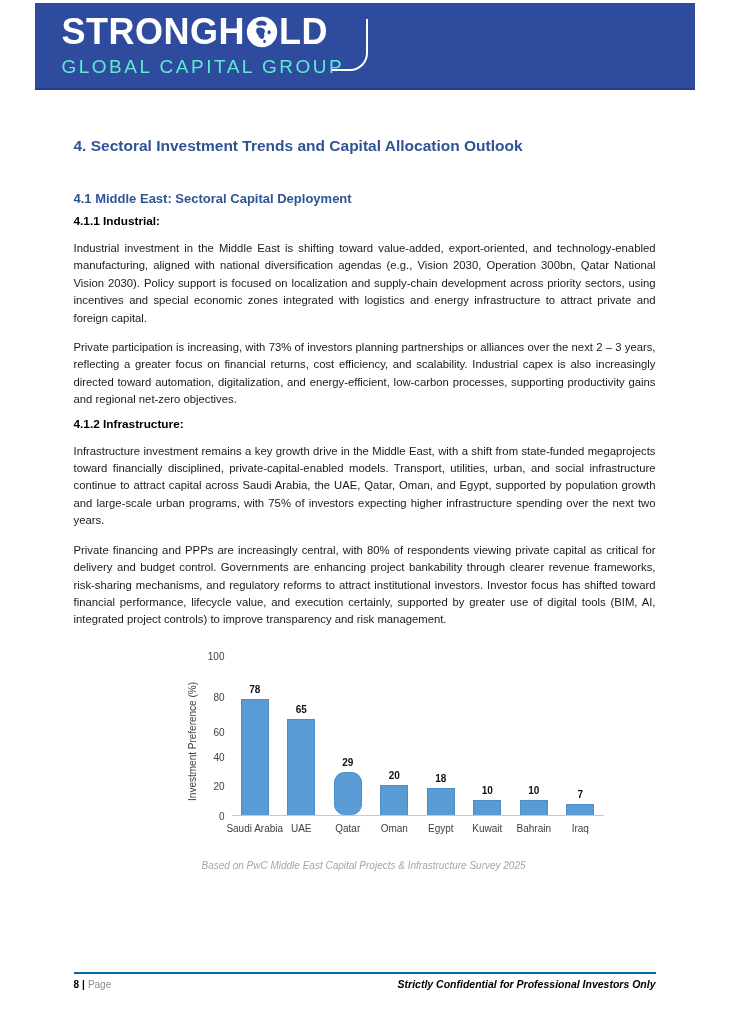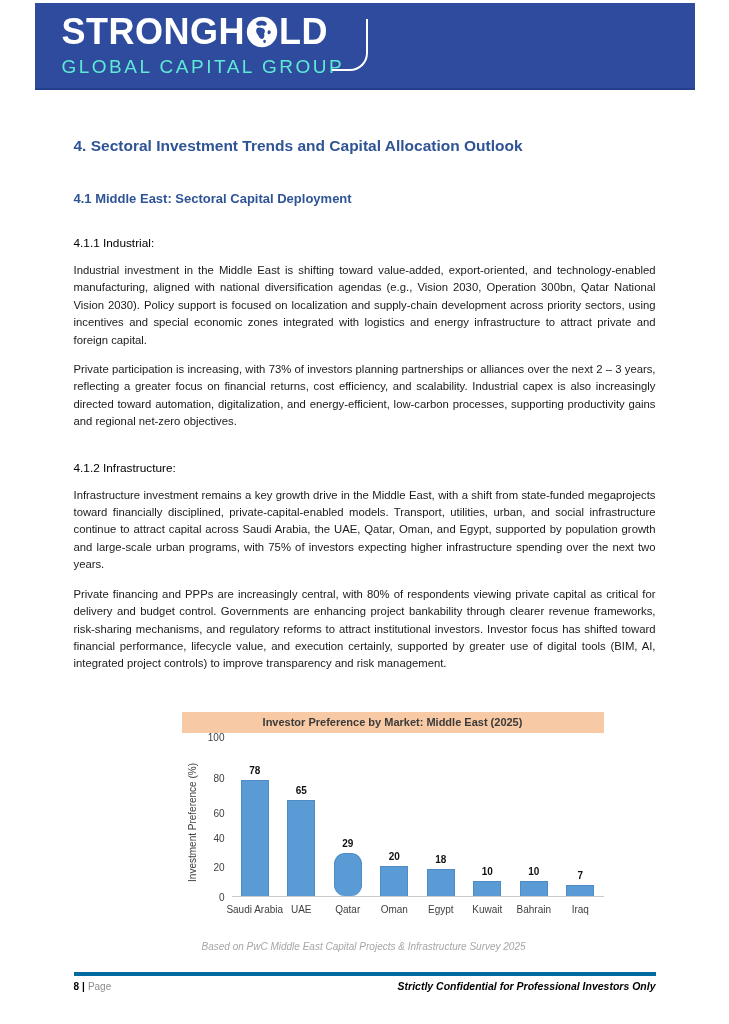--- a/index.html
+++ b/index.html
@@ -39,21 +39,21 @@
     top: 7px; right: -24px;
     width: 36px; height: 52px;
     border-right: 2.5px solid #ffffff;
     border-bottom: 2.5px solid #ffffff;
     border-bottom-right-radius: 18px;
   }
   
   .content { padding: 0 42px; }
   .h1 { margin-top: 47px; color: #2f5496; font-size: 15.5px; font-weight: bold; }
   .h2 { margin-top: 36px; color: #2f5496; font-size: 13px; font-weight: bold; }
-  .h3 { margin-top: 30px; color: #000000; font-size: 11.8px; font-weight: normal; }
+  .h3 { margin-top: 8px; color: #000000; font-size: 11.8px; font-weight: bold; }
   .para {
     margin-top: 12px;
     font-size: 11.3px; line-height: 17.4px;
     color: #1a1a1a; text-align: justify;
   }
   
   .chart-wrap { margin: 39px 0 0 108px; width: 422px; }
   .chart-title-bar {
     background: #f7c9a4;
     color: #3a3a3a;
@@ -105,21 +105,21 @@
   .chart-caption {
     margin: 44px 0 0 128px;
     font-style: italic;
     font-size: 10px;
     color: #a6a6a6;
   }
   
   .footer {
     position: absolute;
     top: 972px; left: 42px; right: 42px;
-    border-top: 4px solid #0369a1;
+    border-top: 2px solid #0369a1;
     padding-top: 4px;
     display: flex; justify-content: space-between; align-items: baseline;
   }
   .footer-left { font-size: 10px; }
   .page-num { color: #000000; font-weight: bold; }
   .page-sep { color: #000000; font-weight: bold; margin: 0 3px; }
   .page-word { color: #8c8c8c; }
   .footer-right {
     font-size: 10.5px; font-weight: bold; font-style: italic; color: #000000;
   }
@@ -153,21 +153,20 @@
 
     <div class="h3">4.1.1 Industrial:</div>
     <p class="para">Industrial investment in the Middle East is shifting toward value-added, export-oriented, and technology-enabled manufacturing, aligned with national diversification agendas (e.g., Vision 2030, Operation 300bn, Qatar National Vision 2030). Policy support is focused on localization and supply-chain development across priority sectors, using incentives and special economic zones integrated with logistics and energy infrastructure to attract private and foreign capital.</p>
     <p class="para">Private participation is increasing, with 73% of investors planning partnerships or alliances over the next 2 – 3 years, reflecting a greater focus on financial returns, cost efficiency, and scalability. Industrial capex is also increasingly directed toward automation, digitalization, and energy-efficient, low-carbon processes, supporting productivity gains and regional net-zero objectives.</p>
 
     <div class="h3">4.1.2 Infrastructure:</div>
     <p class="para">Infrastructure investment remains a key growth drive in the Middle East, with a shift from state-funded megaprojects toward financially disciplined, private-capital-enabled models. Transport, utilities, urban, and social infrastructure continue to attract capital across Saudi Arabia, the UAE, Qatar, Oman, and Egypt, supported by population growth and large-scale urban programs, with 75% of investors expecting higher infrastructure spending over the next two years.</p>
     <p class="para">Private financing and PPPs are increasingly central, with 80% of respondents viewing private capital as critical for delivery and budget control. Governments are enhancing project bankability through clearer revenue frameworks, risk-sharing mechanisms, and regulatory reforms to attract institutional investors. Investor focus has shifted toward financial performance, lifecycle value, and execution certainly, supported by greater use of digital tools (BIM, AI, integrated project controls) to improve transparency and risk management.</p>
 
     <div class="chart-wrap">
-      <div class="chart-title-bar" style="background: rgb(247, 201, 164);">Investor Preference by Market: Middle East (2025)</div>
       <div class="chart-body">
         <div class="ylab-col">
           <span class="ylab">Investment Preference (%)</span>
         </div>
         <div class="yaxis" id="yaxis">
             <span class="ytick" style="bottom: 0px;">0</span>
             <span class="ytick" style="bottom: 29.6px;">20</span>
             <span class="ytick" style="bottom: 59.2px;">40</span>
             <span class="ytick" style="bottom: 84px; text-align: center;">60</span>
             <span class="ytick" style="bottom: 118.4px;">80</span>

